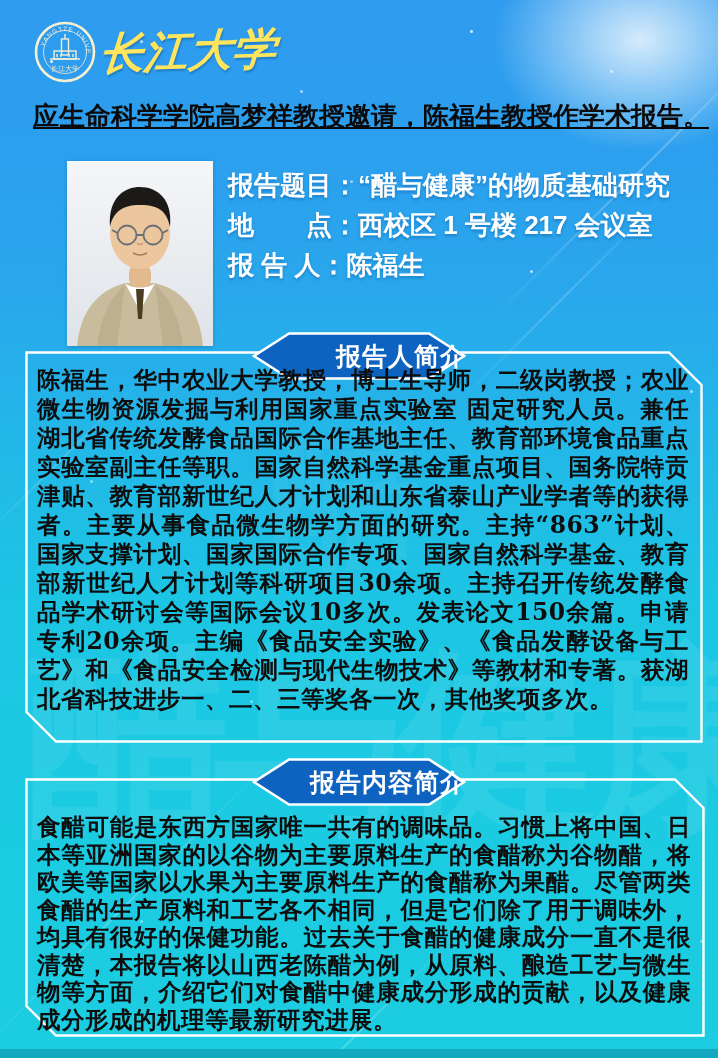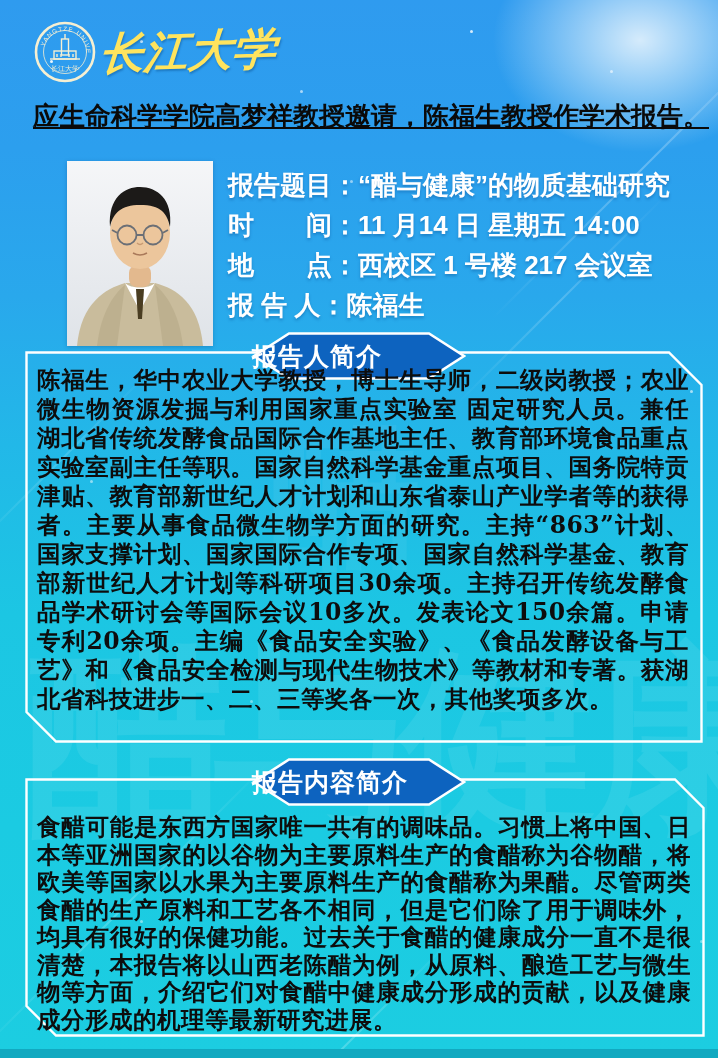--- a/index.html
+++ b/index.html
@@ -54,21 +54,21 @@
 
   
   .details{position:absolute; left:228px; top:165px; width:470px;}
   .detail-row{height:40px; line-height:40px; font-size:26px; font-weight:900; color:#ffffff;
     text-shadow:0 2px 3px rgba(0,60,130,.35); white-space:nowrap;}
 
   
   .banner{position:absolute; width:214px; height:50px;}
   .banner svg{position:absolute; left:0; top:0;}
   .banner .banner-label{position:absolute; left:0; top:0; width:214px; height:50px;
-    line-height:50px; text-align:left; color:#ffffff; font-size:25px; font-weight:900;
+    line-height:50px; text-align:right; color:#ffffff; font-size:25px; font-weight:900;
     letter-spacing:1px;}
   .banner1{left:252px; top:331px;}
   .banner2{left:252px; top:757px;}
 
   
   .boxsvg{position:absolute; pointer-events:none;}
   .box1{left:25px; top:351px;}
   .box2{left:25px; top:778px;}
 
   .bio-text{position:absolute; left:37px; top:366px; width:652px;
@@ -149,21 +149,20 @@
         <path d="M69.5 74 L76.5 74 M50.5 72 L45 69 M95.5 72 L101 69"></path>
       </g>
 
       <path d="M66 92 Q73 96 80 92" stroke="#a9795a" stroke-width="1.6" fill="none"></path>
       <path d="M70 82 Q73 85 76 82" stroke="#c79a72" stroke-width="1.4" fill="none"></path>
     </svg>
   </div>
 
   <div class="details">
     <div class="detail-row">报告题目：“醋与健康”的物质基础研究</div>
-    <div class="detail-row">时　　间：11 月14 日 星期五 14:00</div>
     <div class="detail-row">地　　点：西校区 1 号楼 217 会议室</div>
     <div class="detail-row">报 告 人：陈福生</div>
   </div>
 
   <svg class="boxsvg box1" width="678" height="392" viewBox="0 0 678 392">
     <polygon points="1.5,1.5 644,1.5 676.5,34 676.5,390.5 31,390.5 1.5,361" fill="none" stroke="#ffffff" stroke-width="2.4"></polygon>
   </svg>
 
   <div class="banner banner1">
     <svg width="214" height="50" viewBox="0 0 214 50">

